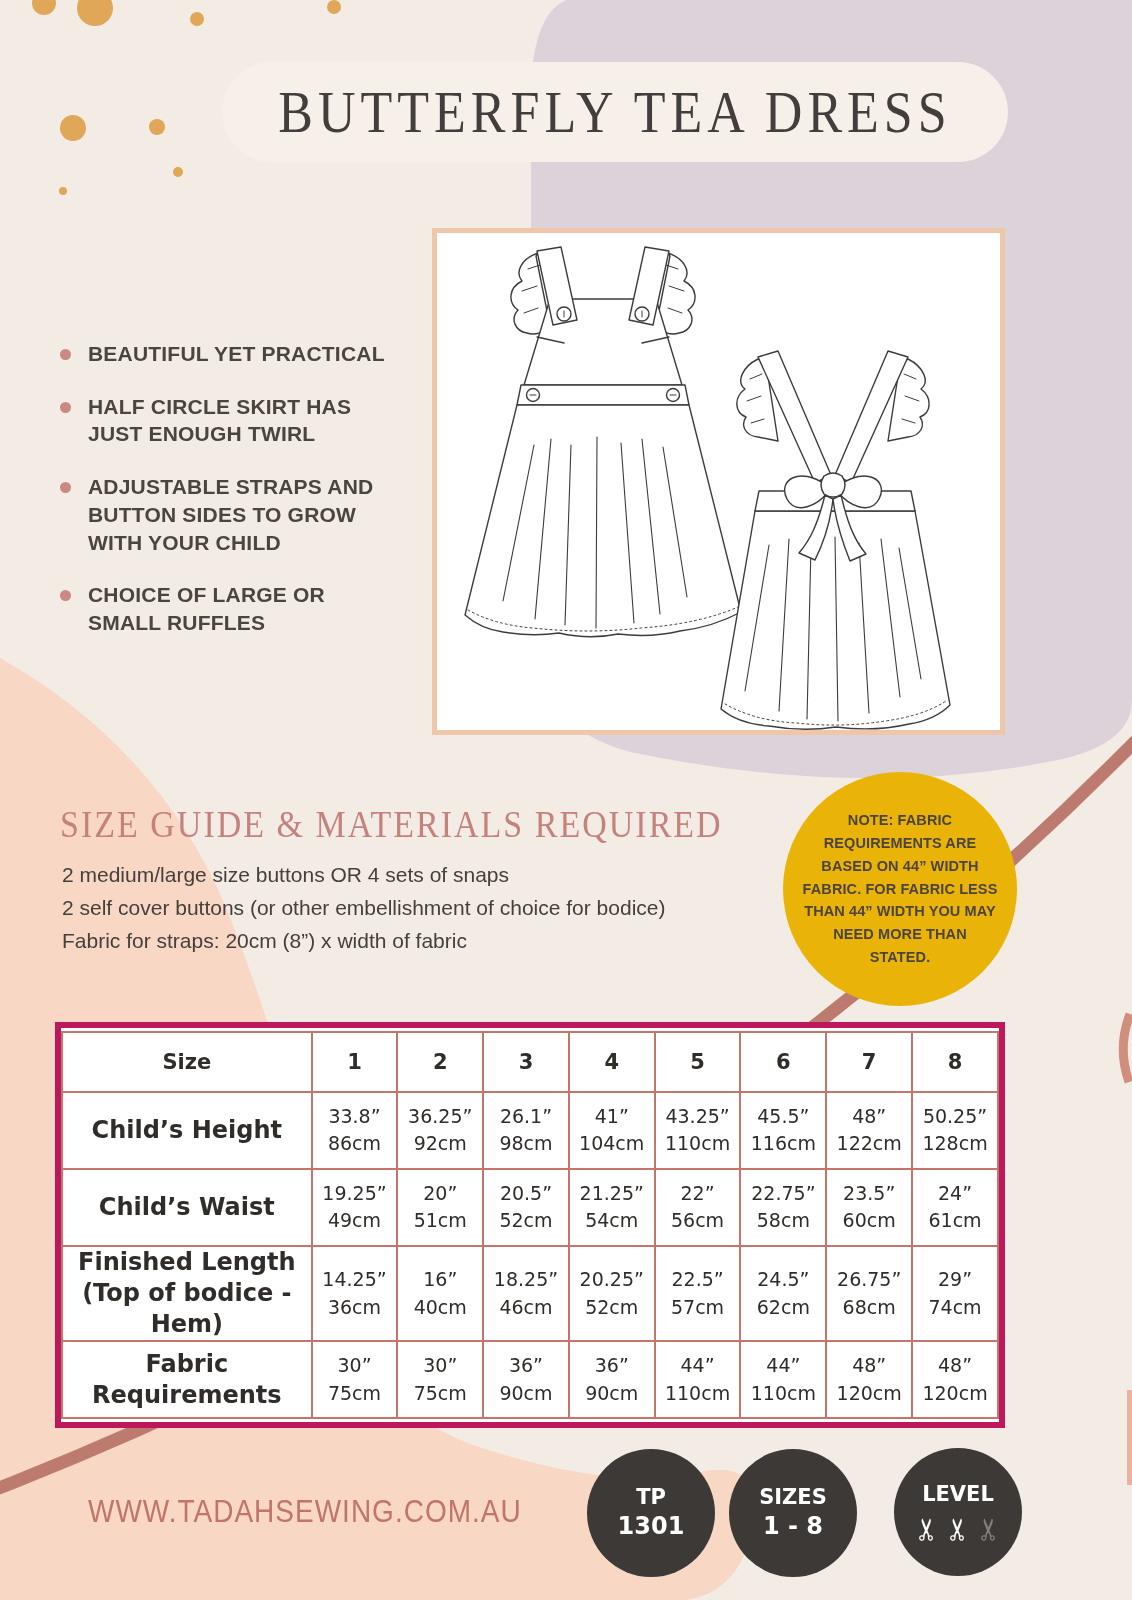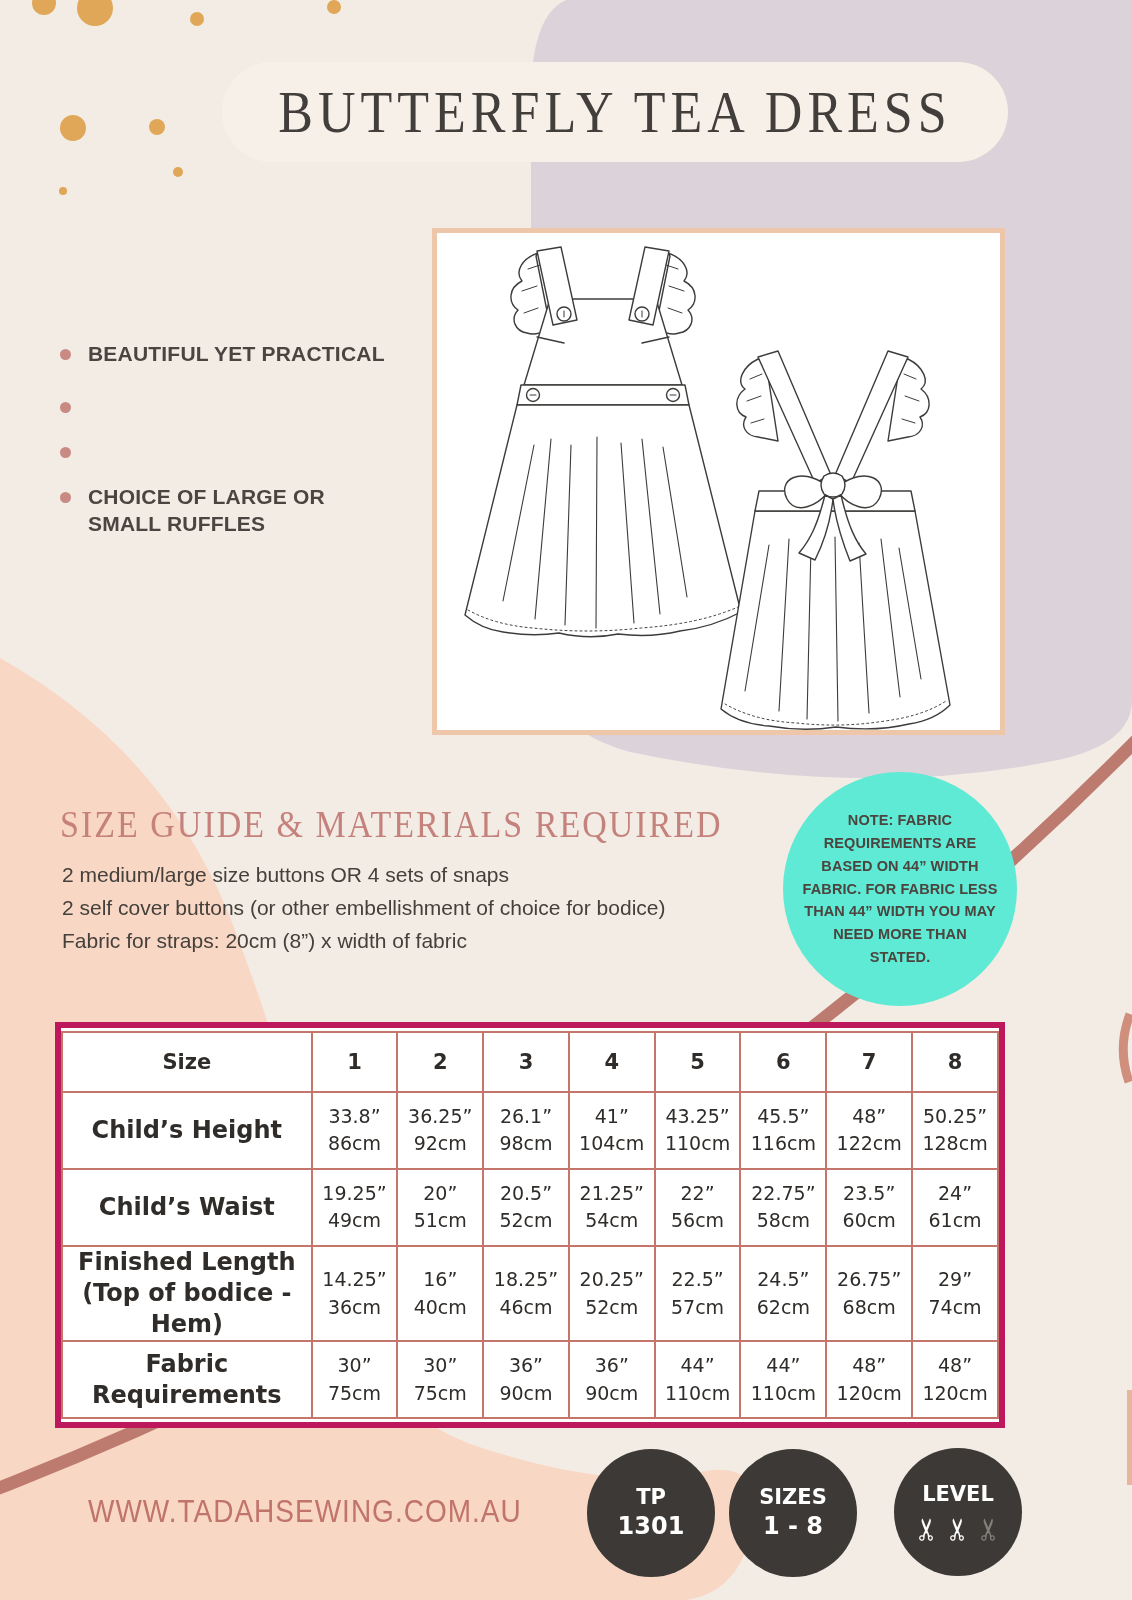--- a/index.html
+++ b/index.html
@@ -41,21 +41,21 @@
     position:absolute; left:60px; top:804px; z-index:2;
     font-family:"Liberation Serif", serif; font-size:34px; letter-spacing:2px;
     color:#c5827d; transform:scaleY(1.1); transform-origin:left top; font-weight:500;
   }
   .materials{position:absolute; left:62px; top:858px; z-index:2;}
   .materials div{font-size:21px; color:#45403b; line-height:33px;}
 
   
   .note-circle{
     position:absolute; left:783px; top:772px; width:234px; height:234px;
-    border-radius:50%; background:#5eead4; z-index:3;
+    border-radius:50%; background:#eab308; z-index:3;
     display:flex; align-items:center; justify-content:center;
   }
   .note-text{
     width:198px; text-align:center; font-size:14.5px; font-weight:600;
     color:#4c443e; line-height:1.58; letter-spacing:0.1px;
   }
 
   
   .table-frame{
     position:absolute; left:55px; top:1022px; width:950px; height:406px;
@@ -120,23 +120,25 @@
   <div class="title-text">BUTTERFLY TEA DRESS</div>
 </div>
 
 <ul class="features">
   <li>
     <span class="bullet-dot"></span>
     <span class="feature-text">BEAUTIFUL YET PRACTICAL</span>
   </li>
   <li>
     <span class="bullet-dot"></span>
+    <span class="feature-text">HALF CIRCLE SKIRT HAS JUST ENOUGH TWIRL</span>
   </li>
   <li>
     <span class="bullet-dot"></span>
+    <span class="feature-text">ADJUSTABLE STRAPS AND BUTTON SIDES TO GROW WITH YOUR CHILD</span>
   </li>
   <li>
     <span class="bullet-dot"></span>
     <span class="feature-text">CHOICE OF LARGE OR SMALL RUFFLES</span>
   </li>
 </ul>
 
 <div class="illustration-box">
   <svg width="563" height="497" viewBox="0 0 563 497">
     <g fill="#ffffff" stroke="#3e3c3a" stroke-width="1.4" stroke-linejoin="round" stroke-linecap="round">

